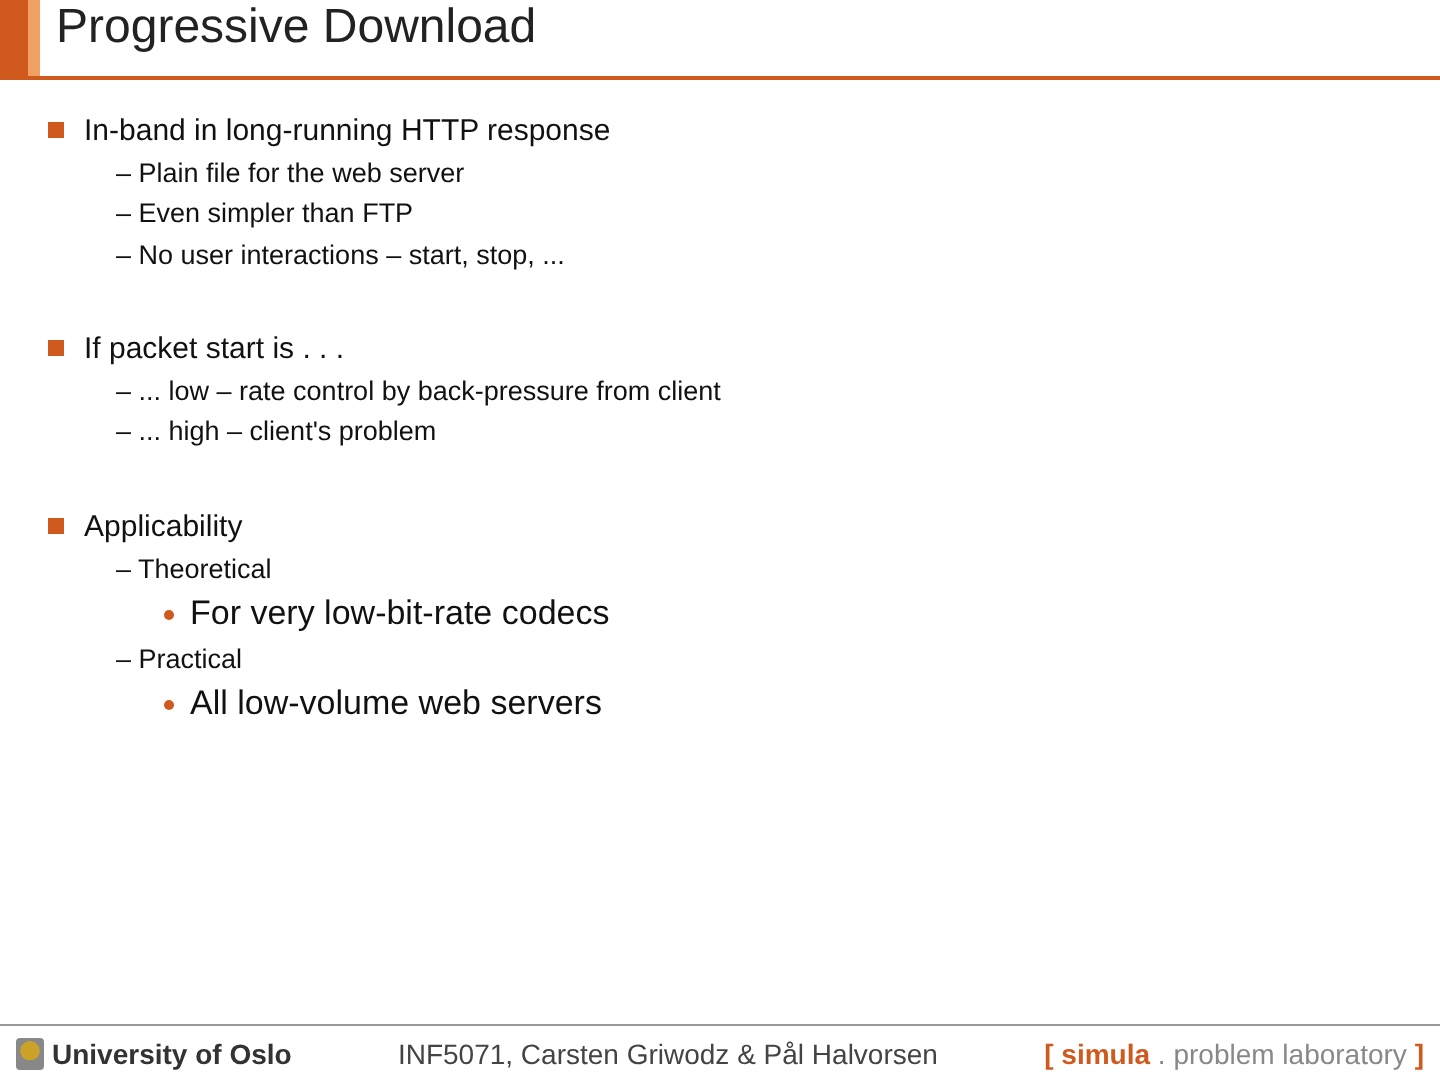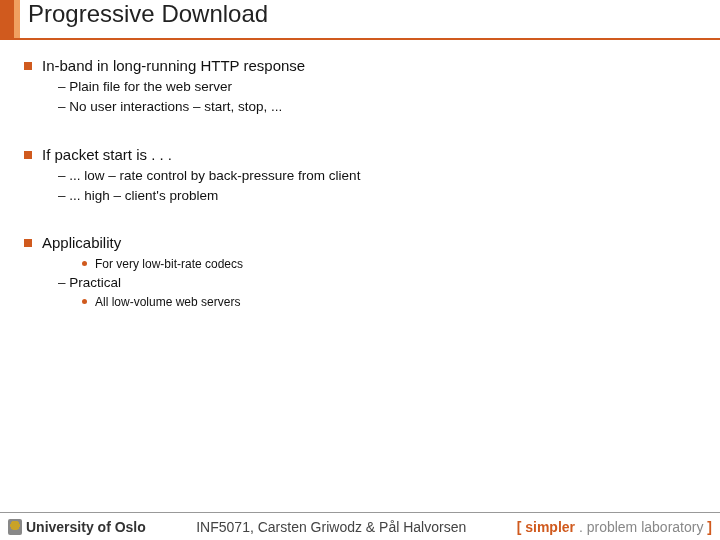--- a/index.html
+++ b/index.html
@@ -60,21 +60,21 @@
     margin-left: 34px;
     font-size: 13.5px;
     color: #111;
     margin-top: 2px;
   }
   .dash-item::before {
     content: "– ";
   }
   .dot-item {
     margin-left: 58px;
-    font-size: 12px;
+    font-size: 17px;
     color: #111;
     margin-top: 2px;
   }
   .dot-item::before {
     content: "";
     display: inline-block;
     width: 5px; height: 5px;
     border-radius: 50%;
     background: #d05a1e;
     margin-right: 8px;
@@ -126,43 +126,45 @@
 <div class="left-bar2"></div>
 <h1 class="title">Progressive Download</h1>
 <div class="title-underline"></div>
 
 <div class="content">
 
   <div class="top-item">
     <span class="square-bullet"></span><span>In-band in long-running HTTP response</span>
   </div>
   <div class="dash-item">Plain file for the web server</div>
+  <div class="dash-item">Even simpler than FTP</div>
   <div class="dash-item">No user interactions – start, stop, ...</div>
 
   <div class="spacer"></div>
 
   <div class="top-item">
     <span class="square-bullet"></span><span>If packet start is . . .</span>
   </div>
   <div class="dash-item">... low – rate control by back-pressure from client</div>
   <div class="dash-item">... high – client's problem</div>
 
   <div class="spacer"></div>
 
   <div class="top-item">
     <span class="square-bullet"></span><span>Applicability</span>
   </div>
+  <div class="dash-item">Theoretical</div>
   <div class="dot-item">For very low-bit-rate codecs</div>
   <div class="dash-item">Practical</div>
   <div class="dot-item">All low-volume web servers</div>
 
 </div>
 
 <div class="footer">
   <div class="uio">
     <span class="crest"></span>
     <span>University of Oslo</span>
   </div>
   <div class="mid">INF5071, Carsten Griwodz &amp; Pål Halvorsen</div>
   <div class="sim">
-    <span class="br">[ </span><span class="s">simpler</span><span class="g"> . </span><span class="g">problem laboratory</span><span class="br"> ]</span>
+    <span class="br">[ </span><span class="s">simula</span><span class="g"> . </span><span class="g">problem laboratory</span><span class="br"> ]</span>
   </div>
 </div>
 
 </body></html>

